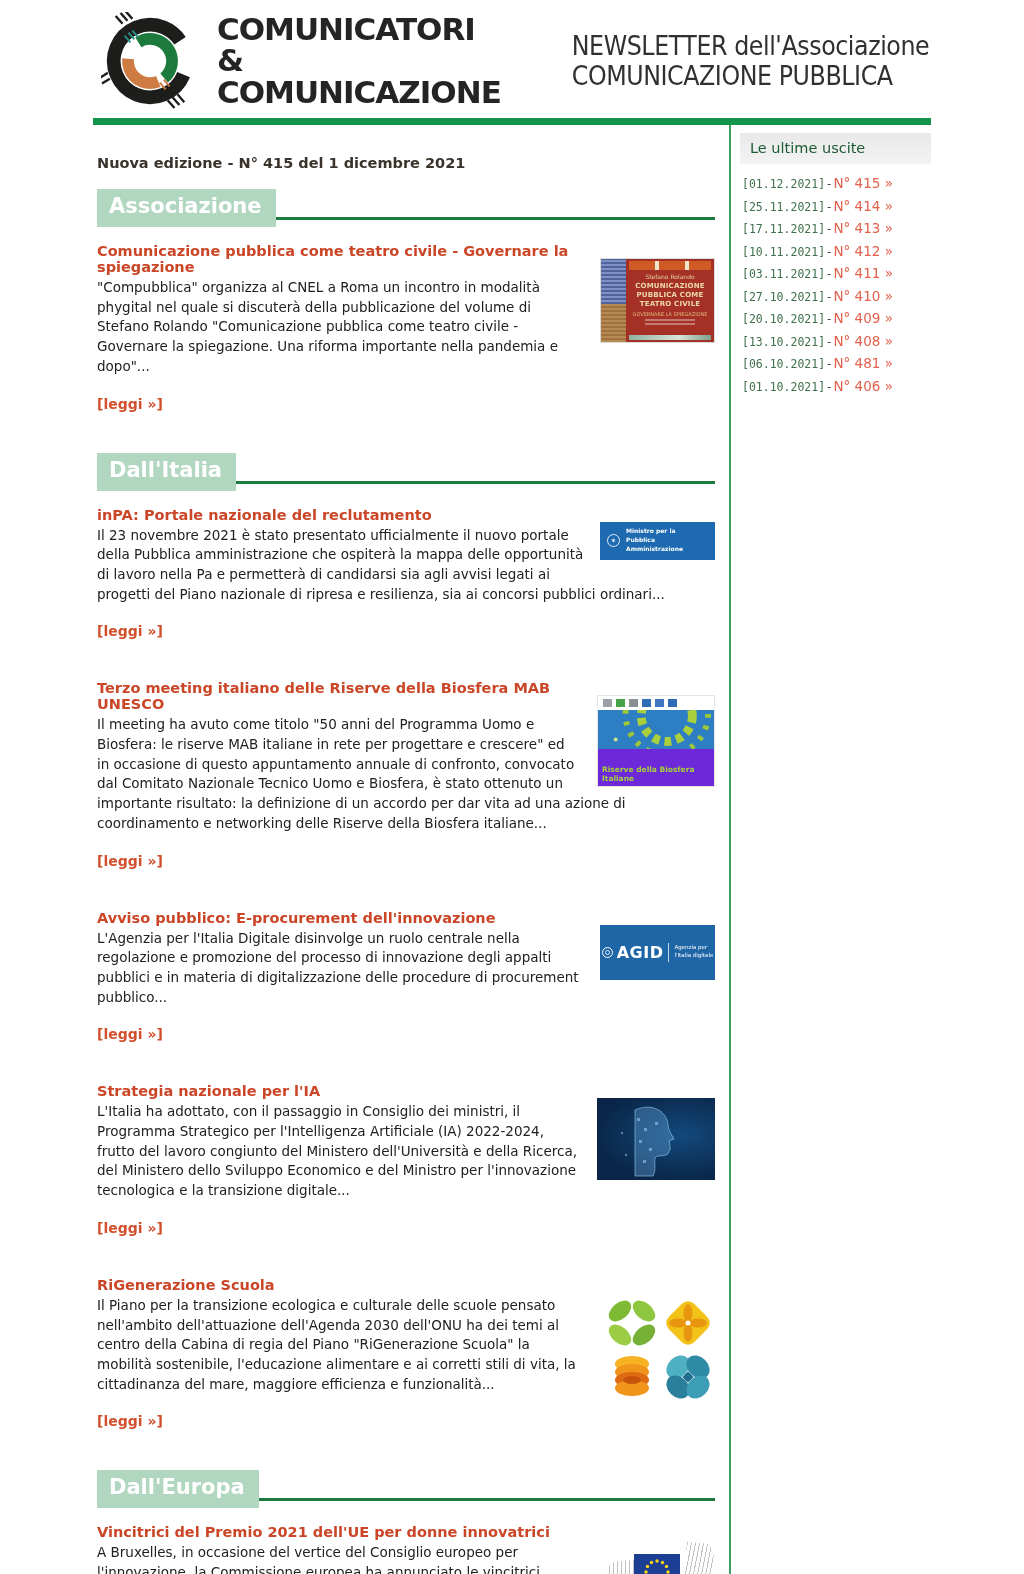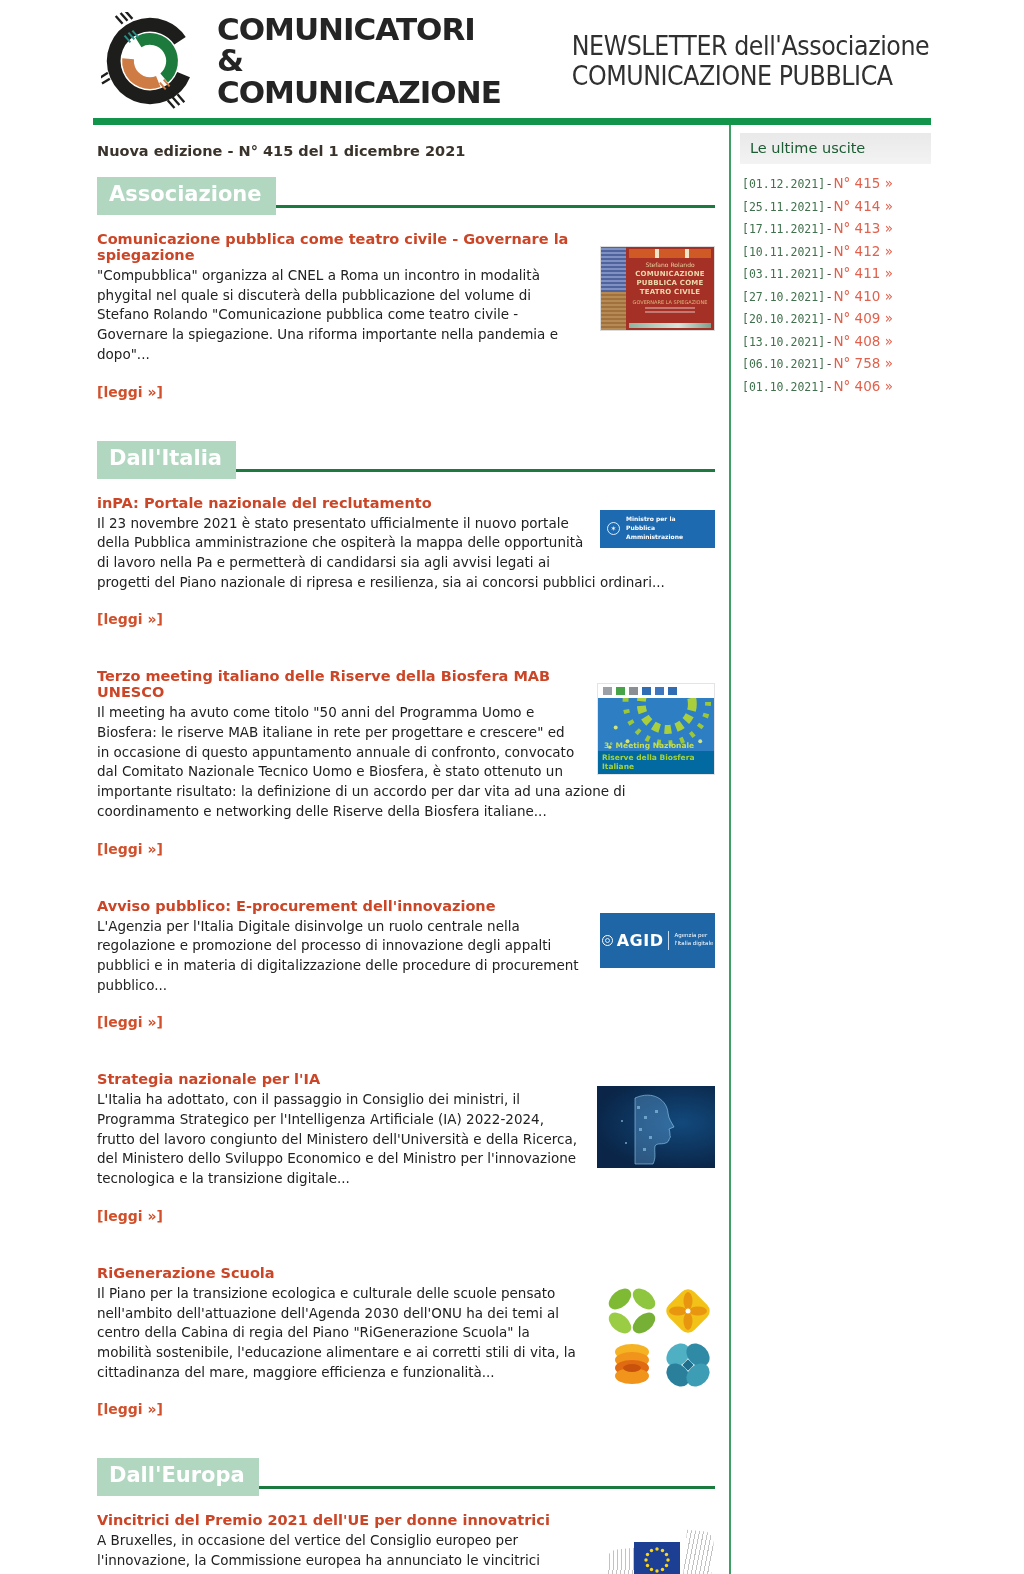--- a/index.html
+++ b/index.html
@@ -17,21 +17,21 @@
               transform-origin:100% 50%; white-space:nowrap; }
 
   .top-bar { height:7px; background:#12944a; }
 
   
   .columns { display:flex; align-items:stretch; }
   .main { flex:0 0 624px; padding:12px 2px 40px 4px; }
   .divider { flex:0 0 2px; background:#3d9f63; margin-left:12px; }
   .sidebar { flex:1 1 auto; padding:8px 0 0 9px; }
 
-  .edition { font-size:14.5px; font-weight:bold; color:#3a332b; margin:6px 0 10px; }
+  .edition { font-size:14.5px; font-weight:bold; color:#3a332b; margin:18px 0 10px; }
 
   .section-header { display:flex; align-items:flex-end; margin:26px 0 16px; }
   .section-header.first { margin-top:18px;justify-content:flex-end; }
   .section-label { background:#b2d7c1; color:#ffffff; font-size:21px; font-weight:bold;
                    padding:5px 14px 9px 12px; }
   .section-rule { flex:1 1 auto; height:3px; background:#1b7a40; margin-bottom:7px; }
 
   .article { margin-bottom:40px; display:flow-root; }
   .article-title { color:#cb4527; font-weight:bold; font-size:14.5px; margin:0 0 3px;
                    cursor:pointer; }
@@ -75,22 +75,22 @@
 
   .img-mab { width:118px; height:92px; border:1px solid #e4e4e4; display:flex;
              flex-direction:column; overflow:hidden; }
   .mab-logos { flex:0 0 14px; background:#fff; display:flex; align-items:center; gap:4px;
                padding:2px 5px; }
   .mab-logos span { display:block; width:9px; height:8px; }
   .mab-main { flex:1; background:#2e7ec4; position:relative; }
   .mab-main svg { position:absolute; inset:0; }
   .mab-t1 { position:absolute; left:6px; bottom:15px; color:#c6de55; font-size:7.5px;
             font-weight:bold; }
-  .mab-t2 { position:absolute; left:0; right:0; bottom:0; background:#0369a1; color:#a5d438;
-            font-size:7.5px; font-weight:bold; padding:2px 4px 3px; }
+  .mab-t2 { position:absolute; left:0; right:0; bottom:0; background:#6d28d9; color:#a5d438;
+            font-size:7.5px; font-weight:bold; padding:16px 4px 3px; }
 
   .img-agid { width:115px; height:55px; background:#1f66a7; display:flex; align-items:center;
               justify-content:center; color:#fff; }
   .agid-emblem { width:11px; height:11px; border:1px solid #fff; border-radius:50%;
                  position:relative; margin-right:4px; }
   .agid-emblem::after { content:""; position:absolute; inset:2px; border:1px solid rgba(255,255,255,.8);
                  border-radius:50%; }
   .agid-name { font-size:16px; font-weight:bold; letter-spacing:.5px; }
   .agid-sep { width:1px; height:19px; background:rgba(255,255,255,.75); margin:0 5px; }
   .agid-desc { font-size:5.5px; line-height:1.45; }
@@ -362,21 +362,21 @@
         <li class="issue-item">
           <span class="issue-date">[27.10.2021]</span><span class="issue-sep">-</span><a class="issue-link">N° 410 »</a>
         </li>
         <li class="issue-item">
           <span class="issue-date">[20.10.2021]</span><span class="issue-sep">-</span><a class="issue-link">N° 409 »</a>
         </li>
         <li class="issue-item">
           <span class="issue-date">[13.10.2021]</span><span class="issue-sep">-</span><a class="issue-link">N° 408 »</a>
         </li>
         <li class="issue-item">
-          <span class="issue-date">[06.10.2021]</span><span class="issue-sep">-</span><a class="issue-link">N° 758 »</a>
+          <span class="issue-date">[06.10.2021]</span><span class="issue-sep">-</span><a class="issue-link">N° 481 »</a>
         </li>
         <li class="issue-item">
           <span class="issue-date">[01.10.2021]</span><span class="issue-sep">-</span><a class="issue-link">N° 406 »</a>
         </li>
       </ul>
     </div>
   </div>
 
 </div>
 

